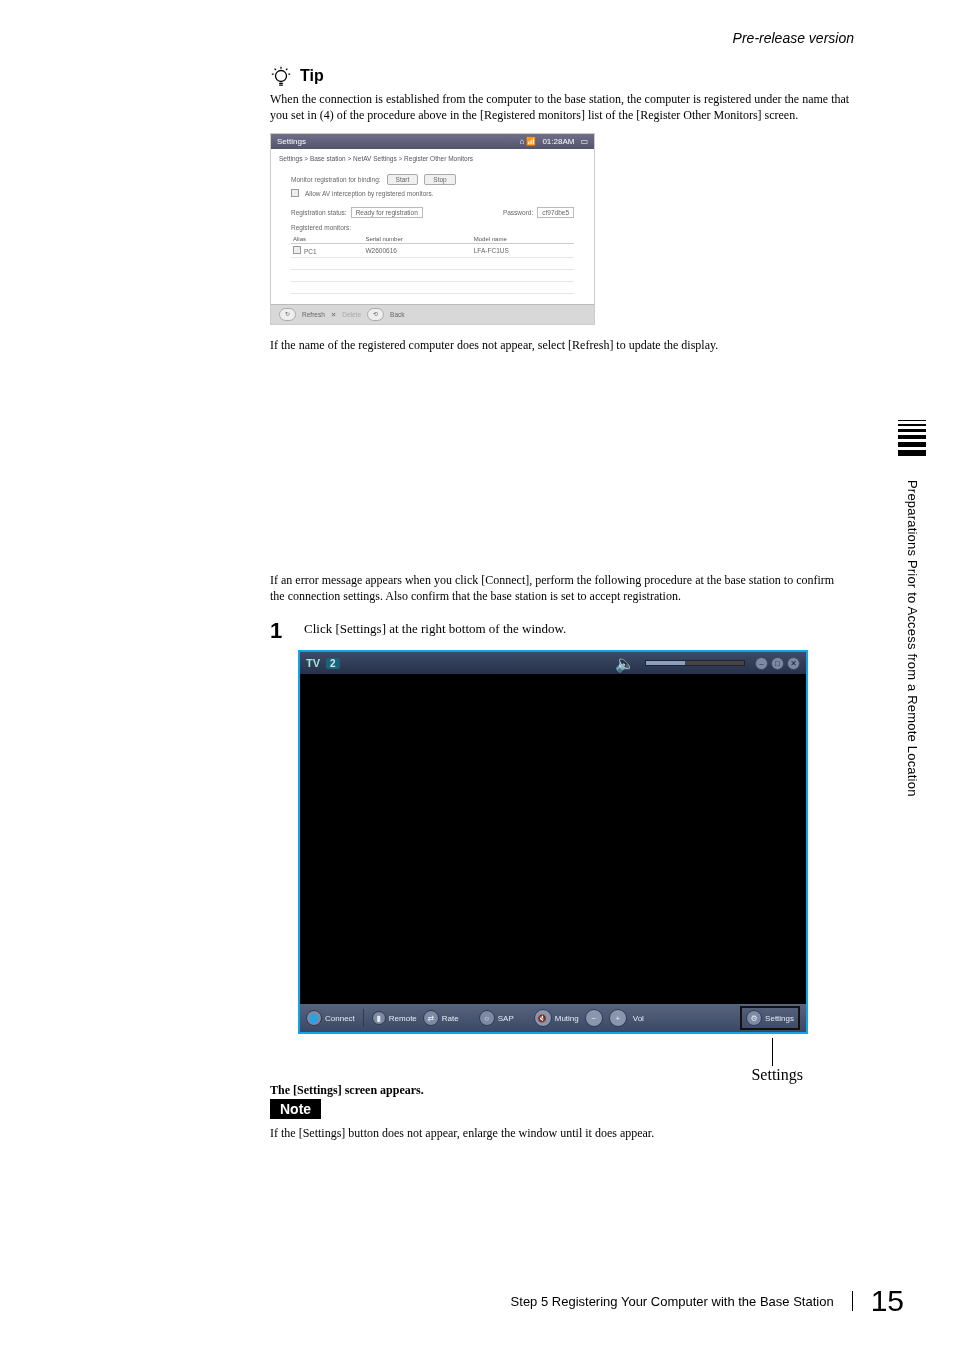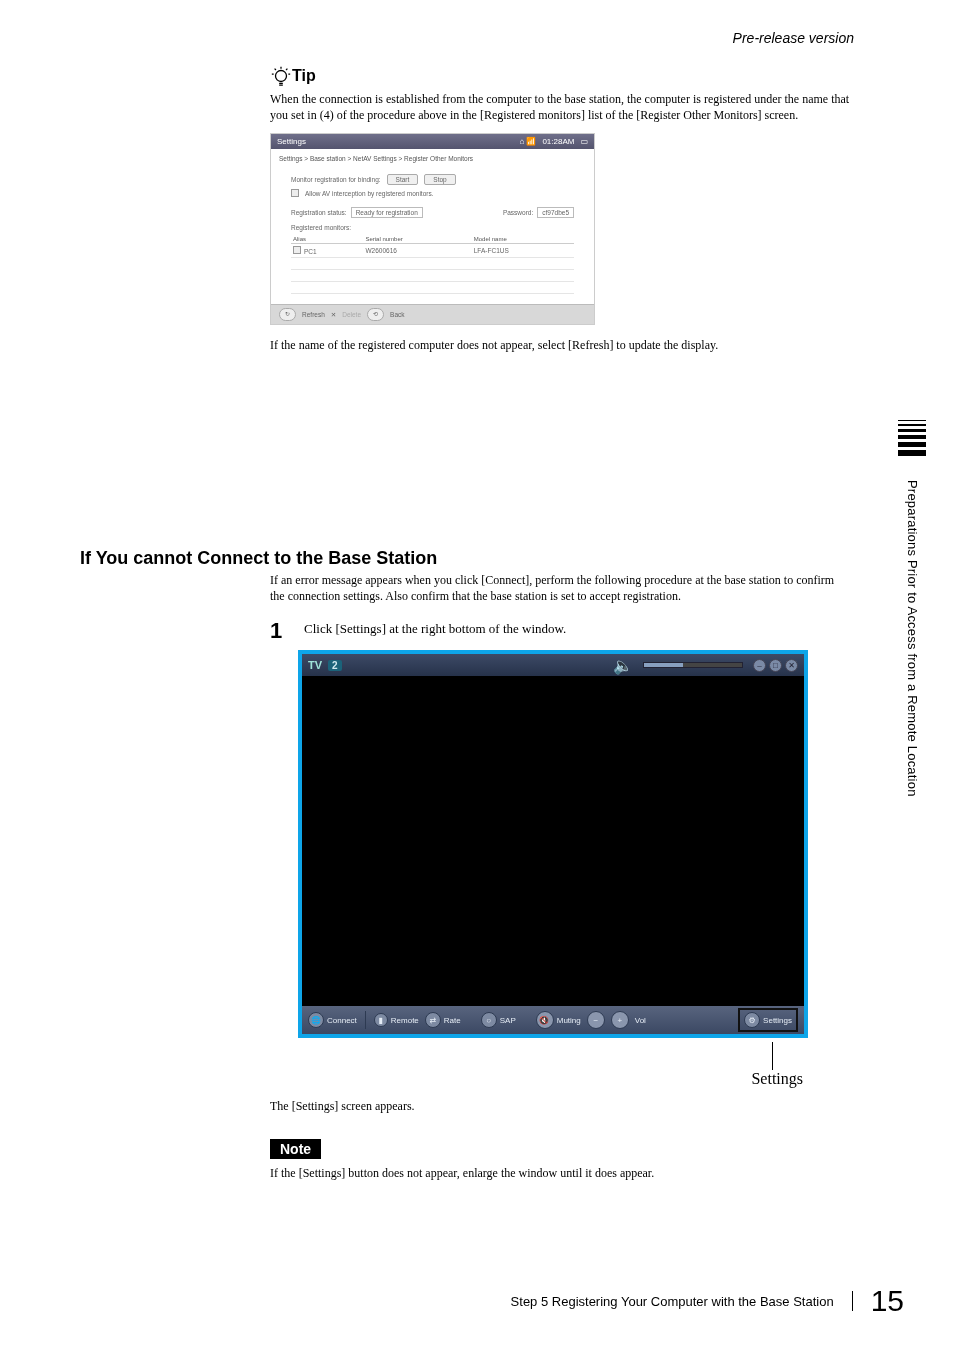--- a/index.html
+++ b/index.html
@@ -31,20 +31,21 @@
   .content-col {
     position: absolute;
     top: 65px;
     left: 270px;
     width: 580px;
   }
 
   .tip-line {
     display: flex;
     align-items: center;
+    gap: 8px;
     margin-bottom: 4px;
   }
   .tip-icon { width:22px; height:22px; }
   .tip-label {
     font-family: Arial, Helvetica, sans-serif;
     font-weight: bold;
     font-size: 16px;
   }
   .body-text {
     font-size: 12px;
@@ -105,21 +106,21 @@
     font-size: 22px;
     line-height: 1;
     width: 16px;
   }
   .step-text { font-size: 13px; line-height:1.35; flex:1; }
 
   
   .tv-shot {
     width: 510px;
     margin: 8px 0 4px 28px;
-    border: 4px solid #0ea5e9;
+    border: 2px solid #0ea5e9;
     font-family: Arial, Helvetica, sans-serif;
   }
   .tv-titlebar {
     height: 22px;
     background: linear-gradient(#3d4a66,#26324a);
     display:flex; align-items:center; justify-content:space-between;
     padding:0 6px;
   }
   .tv-title-left { display:flex; gap:6px; align-items:center; color:#9fe3d9; font-size:11px; font-weight:bold;}
   .tv-ch { background:#1b637a; color:#cfeaf0; padding:0 4px; border-radius:2px; font-size:10px;}
@@ -166,21 +167,21 @@
   }
 
   .note-badge {
     display:inline-block;
     background:#000;
     color:#fff;
     font-family: Arial, Helvetica, sans-serif;
     font-weight:bold;
     font-size: 14px;
     padding:2px 10px;
-    margin: 24px 0 6px 0;
+    margin: 0 0 6px 0;
   }
 
   
   .side-tab {
     position:absolute;
     right: 34px;
     top: 480px;
     writing-mode: vertical-rl;
     font-family: Arial, Helvetica, sans-serif;
     font-size: 13px;
@@ -209,21 +210,21 @@
     right: 50px;
     display:flex;
     align-items:center;
     gap: 18px;
     font-family: Arial, Helvetica, sans-serif;
     font-size: 13px;
   }
   .footer .pnum { font-size: 30px; }
   .footer .vbar { width:1px; height:20px; background:#000; }
 
-  .gap-top { margin-top:16px; }
+  .gap-top { margin-top:4px;font-weight:bold; }
 </style>
 </head>
 <body>
 
 <div class="page">
 
   <div class="prerelease">Pre-release version</div>
 
   <div class="content-col">
     <div class="tip-line">
@@ -311,21 +312,20 @@
         <span>✕</span>
         <span style="color:#aaa;">Delete</span>
         <span class="footer-pill">⟲</span>
         <span>Back</span>
       </div>
     </div>
 
     <div class="body-text">If the name of the registered computer does not appear, select [Refresh] to update the display.</div>
   </div>
 
-  <div class="subheading subheading-pos">If You cannot Connect to the Base Station</div>
 
   <div class="after-sub">
     <div class="body-text">If an error message appears when you click [Connect], perform the following procedure at the base station to confirm the connection settings. Also confirm that the base station is set to accept registration.</div>
 
     <div class="step-row">
       <div class="step-num">1</div>
       <div class="step-text">Click [Settings] at the right bottom of the window.</div>
     </div>
 
     

